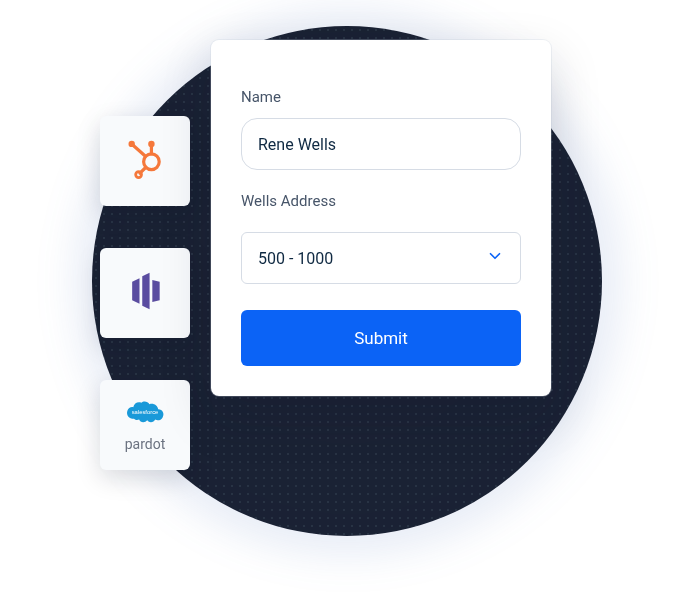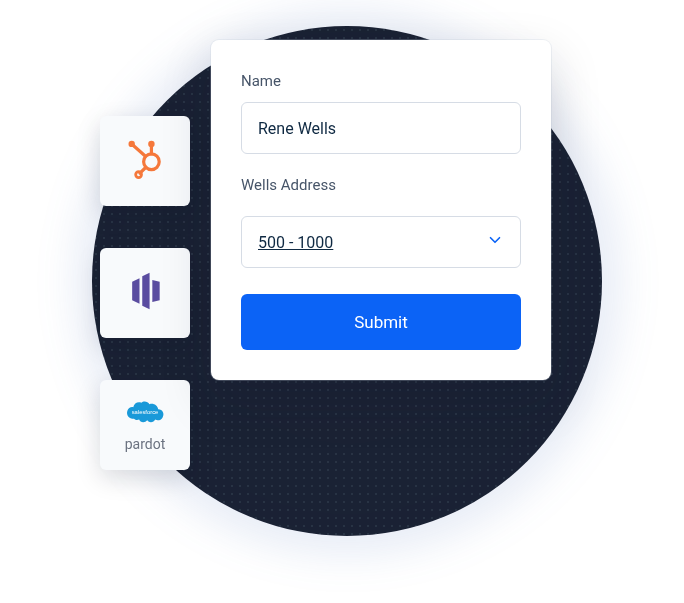--- a/index.html
+++ b/index.html
@@ -65,37 +65,37 @@
       font-weight: 400;
     }
     .form-card {
       position: absolute;
       left: 211px;
       top: 40px;
       width: 340px;
       background: #ffffff;
       border-radius: 8px;
       box-shadow: 0 20px 50px rgba(15,23,42,0.18), 0 0 0 1px rgba(200,210,225,0.25);
-      padding: 32px 30px 30px 30px;
+      padding: 48px 30px 30px 30px;
     }
     .form-group {
       margin-bottom: 22px;
     }
     .form-label {
       display: block;
       font-size: 15px;
       color: #475569;
       margin-bottom: 12px;
       font-weight: 400;
     }
     .form-input {
       width: 100%;
       height: 52px;
       border: 1px solid #d6dce5;
-      border-radius: 6px;
+      border-radius: 16px;
       padding: 0 16px;
       font-size: 16px;
       color: #0f2942;
       background: #fff;
       font-family: inherit;
       font-weight: 400;
       outline: none;
     }
     .form-select {
       width: 100%;
@@ -103,21 +103,20 @@
       border: 1px solid #d6dce5;
       border-radius: 6px;
       padding: 0 16px;
       font-size: 16px;
       color: #0f2942;
       background: #fff;
       display: flex;
       align-items: center;
       justify-content: space-between;
       cursor: pointer;
-      text-decoration: underline;
     }
     .chevron {
       color: #0b63f6;
     }
     .submit-btn {
       width: 100%;
       height: 56px;
       background: #0b63f6;
       color: #ffffff;
       border: none;

